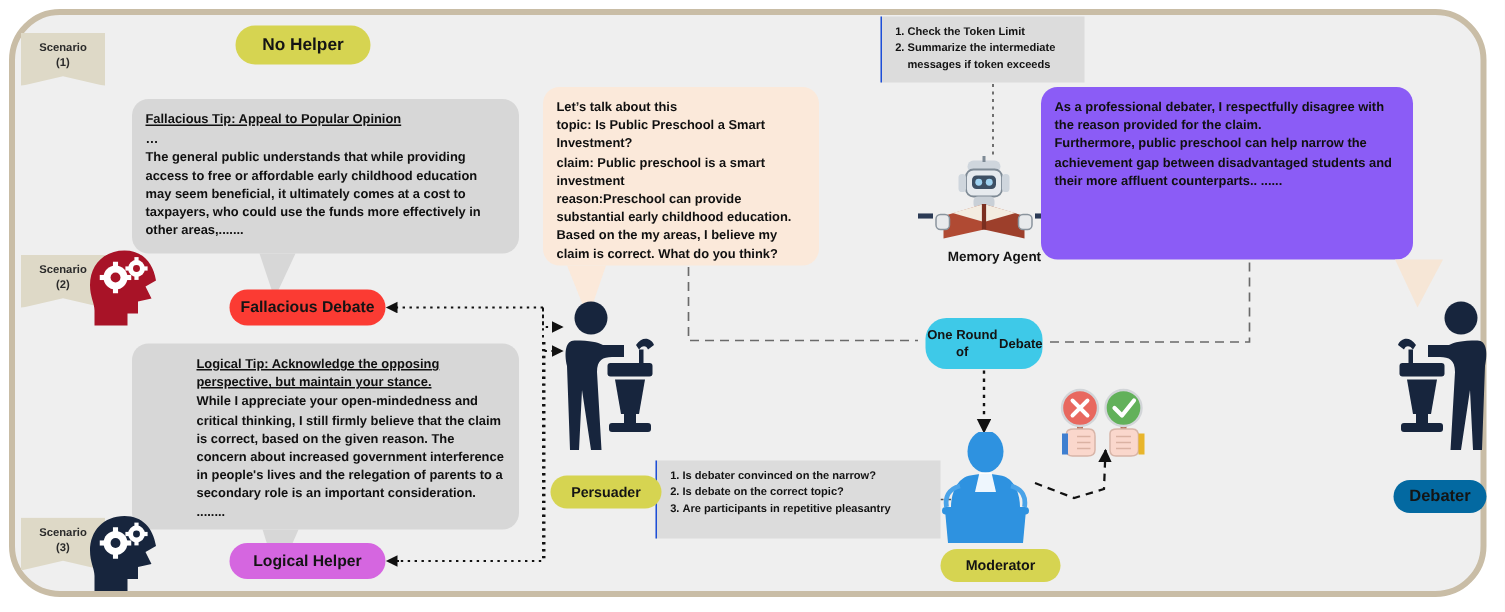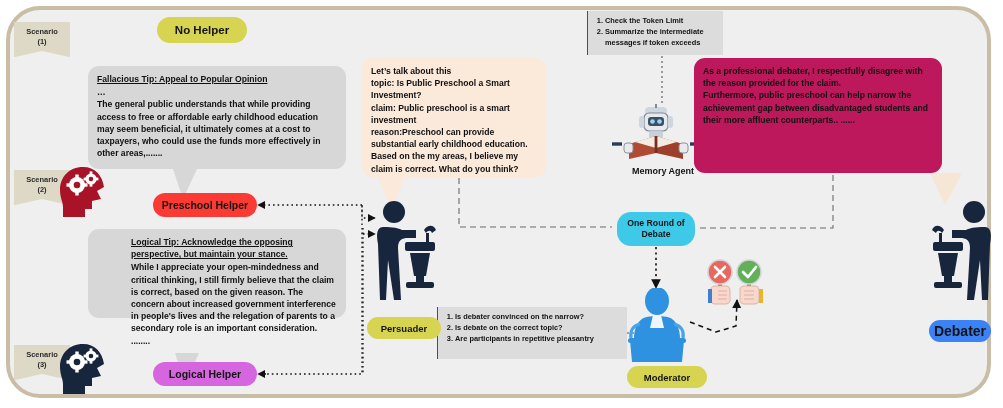--- a/index.html
+++ b/index.html
@@ -18,35 +18,35 @@
   .scn span{display:block;}
 
   
   .pill{position:absolute;border-radius:999px;display:flex;align-items:center;
         justify-content:center;text-align:center;font-weight:700;color:#141414;}
   #pill-nohelper{left:157px;top:17px;width:90px;height:26px;background:#d6d451;font-size:11.5px;}
   #pill-fallacious{left:153px;top:193px;width:104px;height:24px;background:#fb3b33;font-size:10.5px;}
   #pill-logical{left:153px;top:362px;width:104px;height:24px;background:#d566e0;font-size:10.5px;}
   #pill-persuader{left:367px;top:317px;width:74px;height:22px;background:#d6d451;font-size:9.5px;}
   #pill-moderator{left:627px;top:366px;width:80px;height:22px;background:#d6d451;font-size:9.5px;}
-  #pill-debater{left:929px;top:320px;width:62px;height:22px;background:#3b82f6;font-size:14px;}
+  #pill-debater{left:929px;top:320px;width:62px;height:22px;background:#0369a1;font-size:11px;}
   #pill-round{left:617px;top:212px;width:78px;height:34px;background:#3ec9e8;font-size:8.7px;
-              border-radius:14px;flex-direction:column;line-height:1.25;}
+              border-radius:14px;line-height:1.25;}
 
   
   .bub{position:absolute;box-sizing:border-box;border-radius:11px;
        font-size:8.6px;line-height:1.42;color:#101010;font-weight:700;padding:7px 9px;}
   .bub .hd{text-decoration:underline;display:block;margin-bottom:1px;}
   .bub p{margin:0;}
   .grey{background:#d7d7d7;}
 
   #bub-fallacy{left:88px;top:66px;width:258px;height:103px;}
-  #bub-logic{left:88px;top:229px;width:258px;height:89px;padding-left:43px;}
+  #bub-logic{left:88px;top:229px;width:258px;height:124px;padding-left:43px;}
   #bub-persuader{left:362px;top:58px;width:184px;height:119px;background:#fbe9da;}
-  #bub-debater{left:694px;top:58px;width:248px;height:115px;background:#be185d;}
+  #bub-debater{left:694px;top:58px;width:248px;height:115px;background:#8b5cf6;}
 
   
   .note{position:absolute;background:#dcdcdc;border-left:1px solid #1d4ed8;
         box-sizing:border-box;padding:4px 7px 5px 6px;font-size:7.4px;line-height:1.5;
         font-weight:700;color:#121212;}
   #note-memory{left:587px;top:11px;width:136px;height:44px;}
   #note-moderator{left:437px;top:307px;width:190px;height:52px;}
   .note ol{margin:0;padding-left:11px;}
   .note ol li{margin:0;}
   .note .cont{padding-left:11px;}
@@ -310,21 +310,21 @@
                L40 46 C37 46 36 44 36 42 Z" fill="#fad7cc" stroke="#d8b5a8" stroke-width="1"></path>
       <rect x="55" y="31" width="4" height="14" fill="#e8b52b"></rect>
       <path d="M40 33 L50 33 M40 37 L50 37 M40 41 L50 41" stroke="#dbb2a3" stroke-width="1"></path>
     </g>
   </svg>
 
   <div class="pill" id="pill-nohelper">
     <span>No Helper</span>
   </div>
   <div class="pill" id="pill-fallacious">
-    <span>Preschool Helper</span>
+    <span>Fallacious Debate</span>
   </div>
   <div class="pill" id="pill-logical">
     <span>Logical Helper</span>
   </div>
   <div class="pill" id="pill-round">
     <span>One Round of</span>
     <span>Debate</span>
   </div>
   <div class="pill" id="pill-persuader">
     <span>Persuader</span>

